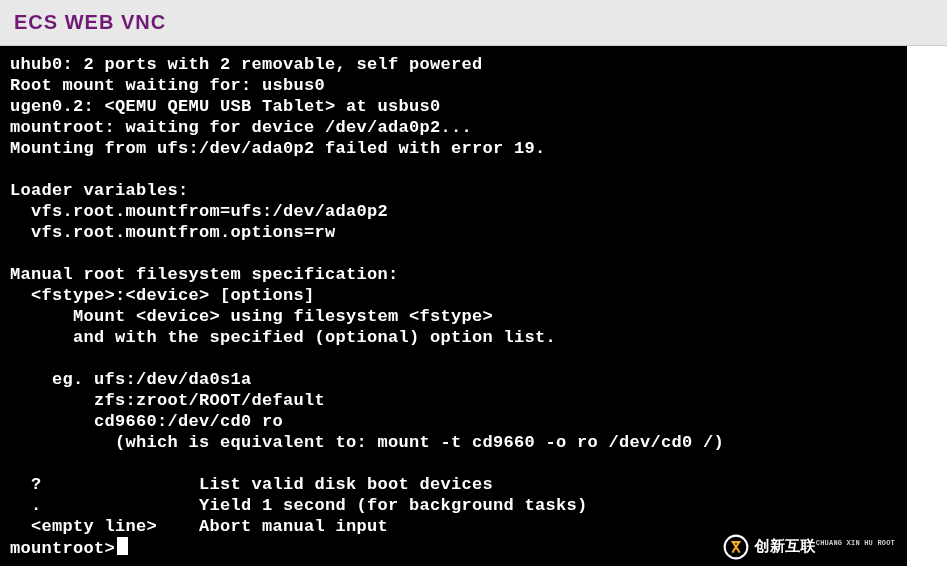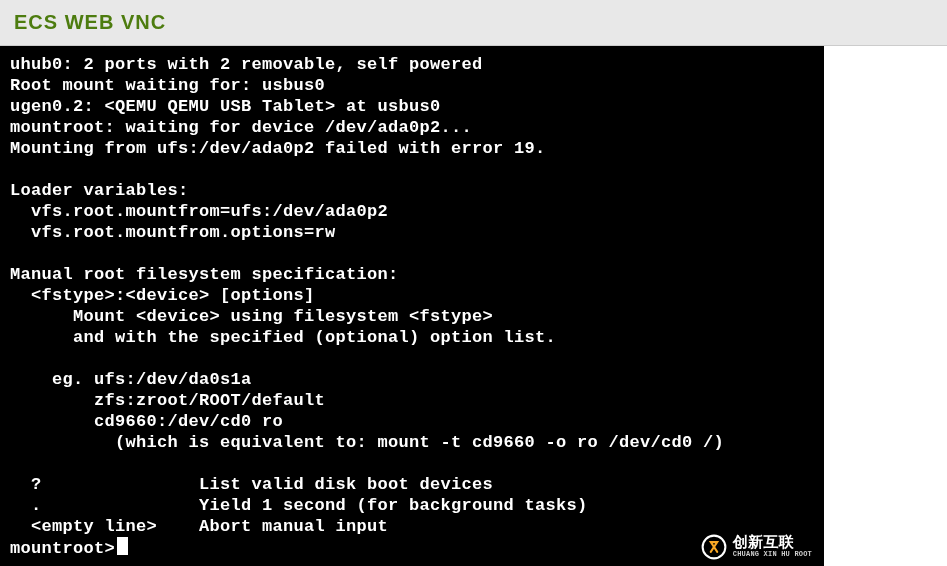--- a/index.html
+++ b/index.html
@@ -6,34 +6,34 @@
     html, body { width: 947px; height: 566px; overflow: hidden; font-family: Arial, sans-serif; }
     .header {
       background: #e8e8e8;
       height: 46px;
       display: flex;
       align-items: center;
       padding: 0 14px;
       border-bottom: 1px solid #ccc;
     }
     .header-title {
-      color: #4d7c0f;
+      color: #701a75;
       font-size: 20px;
       font-weight: 600;
       letter-spacing: 1px;
     }
     .header-status {
       color: #222;
       font-size: 14px;
       font-weight: 400;
     }
     .terminal {
       background: #000;
       color: #fff;
-      width: 824px;
+      width: 907px;
       height: 520px;
       padding: 8px 10px 0 10px;
       font-family: "Courier New", monospace;
       font-size: 17px;
       font-weight: bold;
       line-height: 21px;
       white-space: pre;
       position: relative;
       letter-spacing: 0.3px;
     }
@@ -53,21 +53,21 @@
       display: flex;
       align-items: center;
       gap: 6px;
     }
     .watermark-icon {
       width: 26px;
       height: 26px;
     }
     .watermark-text {
       display: flex;
-      flex-direction: column;
+      flex-direction: row;
       line-height: 1;
     }
     .wm-cn { color: #fff; font-size: 15px; font-weight: bold; }
     .wm-en { color: #ccc; font-size: 7px; letter-spacing: 0.2px; }
   </style>
 </head>
 <body>
 
 <div class="header">
   <span class="header-title">ECS WEB VNC</span>

